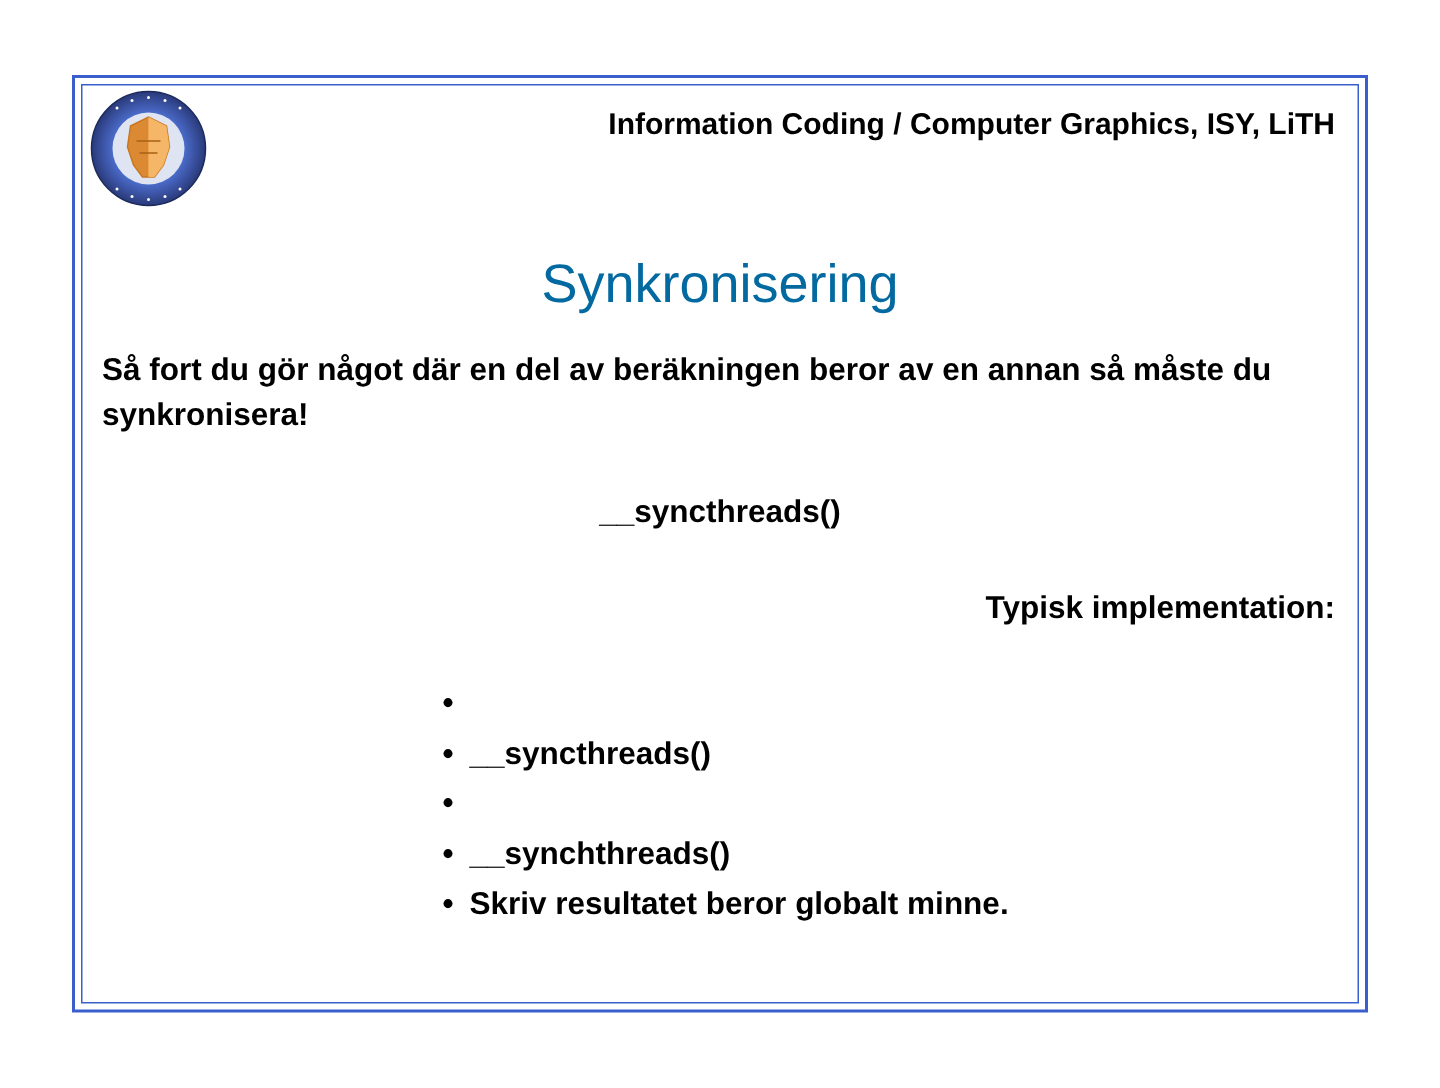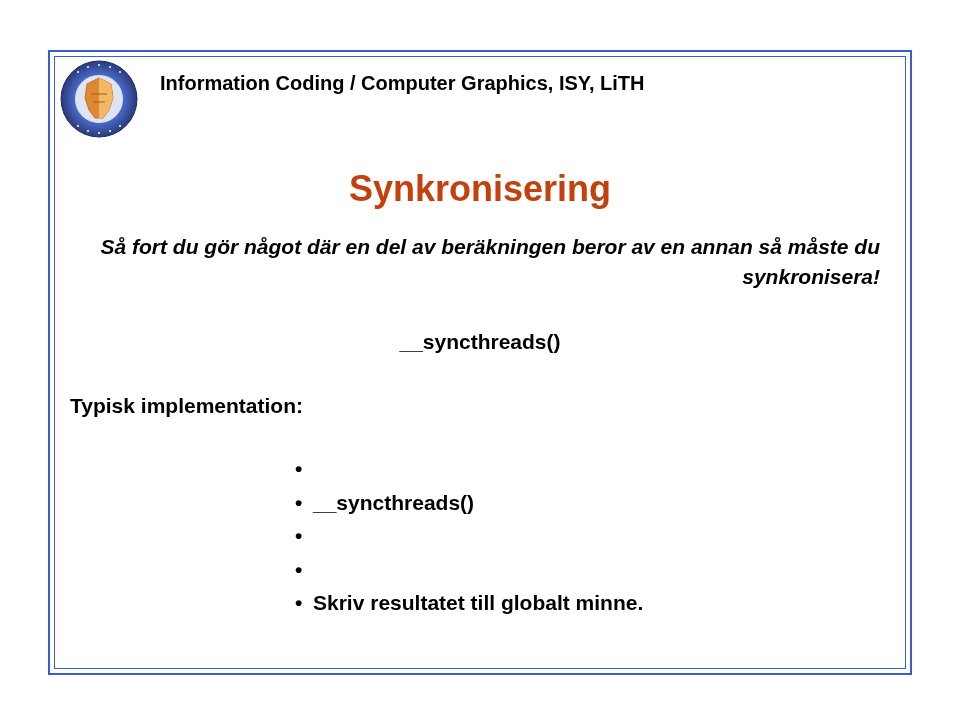--- a/index.html
+++ b/index.html
@@ -37,60 +37,59 @@
   }
   .logo svg { display:block; }
   .header-line {
     position: absolute;
     top: 72px;
     left: 160px;
     right: 70px;
     font-size: 20px;
     font-weight: bold;
     color: #000;
-    text-align: left;
+    text-align: right;
   }
   .title {
     position: absolute;
     top: 168px;
     left: 70px;
     right: 70px;
     text-align: center;
     font-size: 36px;
-    font-weight: bold;
-    color: #c2410c;
+    font-weight: normal;
+    color: #0369a1;
   }
   .para1 {
     position: absolute;
     top: 232px;
     left: 68px;
     right: 80px;
-    text-align: right;
+    text-align: left;
     font-size: 21px;
     font-weight: bold;
     color: #000;
     line-height: 1.45;
-    font-style: italic;
   }
   .func {
     position: absolute;
     top: 330px;
     left: 70px;
     right: 70px;
     text-align: center;
     font-size: 21px;
     font-weight: bold;
     color: #000;
   }
   .impl {
     position: absolute;
     top: 394px;
     left: 70px;
     right: 70px;
-    text-align: left;
+    text-align: right;
     font-size: 21px;
     font-weight: bold;
     color: #000;
   }
   .bullets {
     position: absolute;
     top: 452px;
     left: 295px;
     font-size: 21px;
     font-weight: bold;
@@ -163,18 +162,19 @@
   </div>
   <div class="row">
     <span class="dot">•</span>
     <span>__syncthreads()</span>
   </div>
   <div class="row">
     <span class="dot">•</span>
   </div>
   <div class="row">
     <span class="dot">•</span>
+    <span>__synchthreads()</span>
   </div>
   <div class="row">
     <span class="dot">•</span>
-    <span>Skriv resultatet till globalt minne.</span>
+    <span>Skriv resultatet beror globalt minne.</span>
   </div>
 </div>
 
 </body></html>

